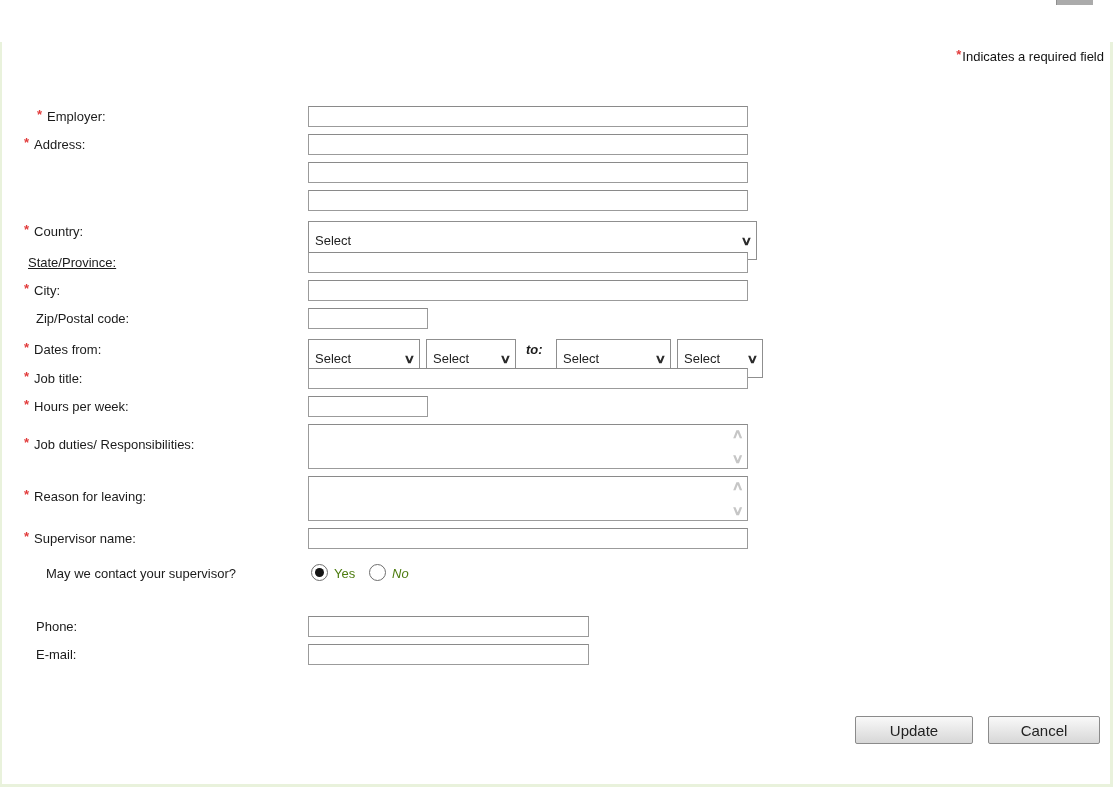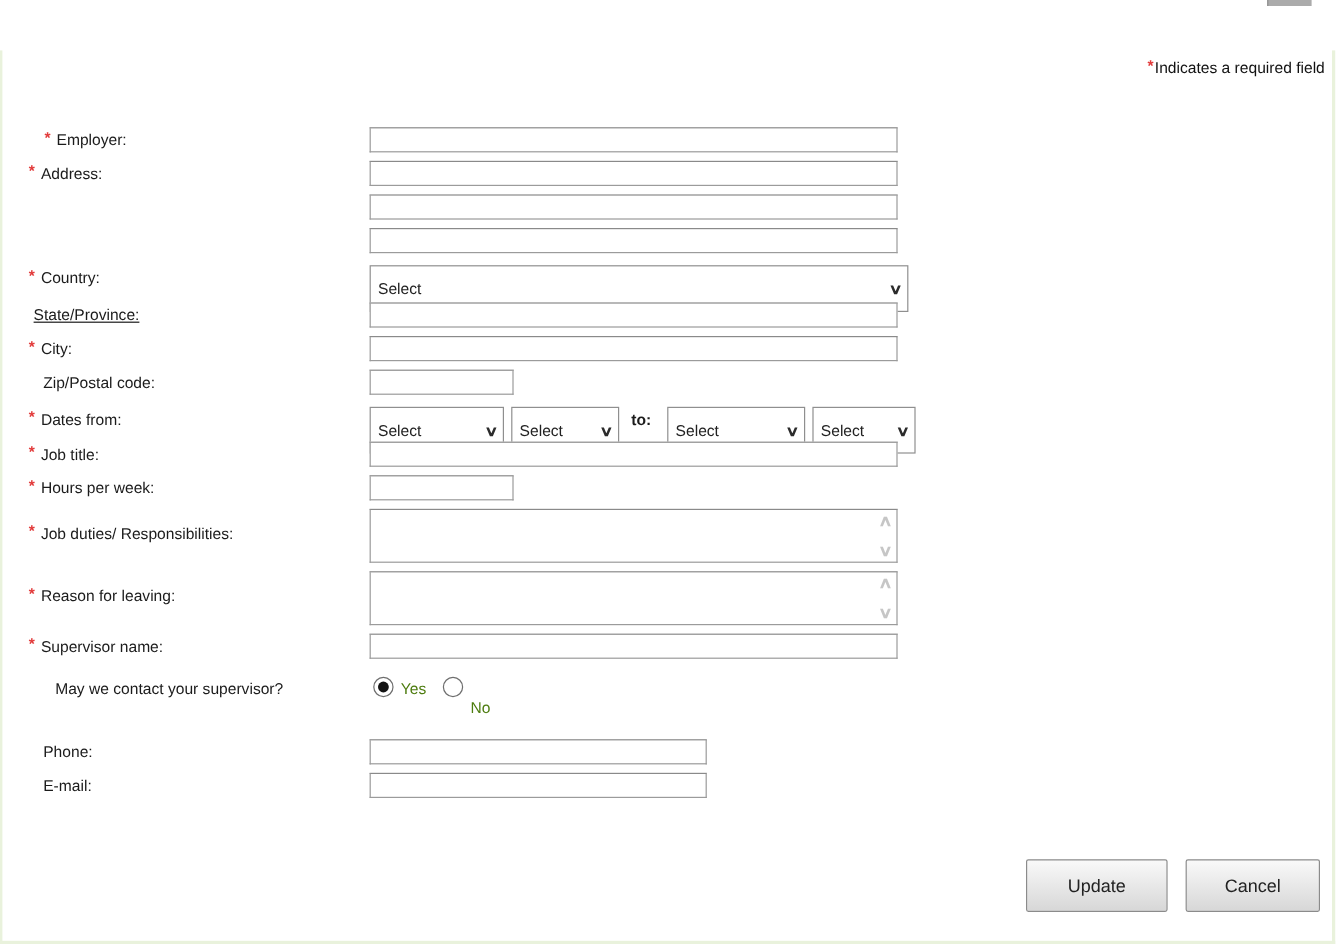--- a/index.html
+++ b/index.html
@@ -37,21 +37,21 @@
   .ta { position:absolute; box-sizing:border-box; border:1px solid #9b9b9b; border-top-color:#8a8a8a; background:#fff; }
   .ta .arr { position:absolute; right:4px; color:#c6c6c6; font-size:13px; font-weight:bold; line-height:10px; transform:scaleX(1.3); }
   .ta .arr.up { top:4px; }
   .ta .arr.down { bottom:4px; }
 
   .radio { position:absolute; width:17px; height:17px; border-radius:50%; background:#fff;
            border:1px solid #6e6e6e; box-sizing:border-box; }
   .radio .dot { position:absolute; left:3px; top:3px; width:9px; height:9px; border-radius:50%; background:#141414; }
   .radio-lbl { position:absolute; font-size:13px; color:#4d7c0f; }
 
-  .btn { position:absolute; height:44px; box-sizing:border-box; border:1px solid #8b8b8b; border-radius:2px;
+  .btn { position:absolute; height:28px; box-sizing:border-box; border:1px solid #8b8b8b; border-radius:2px;
          background:linear-gradient(#f9f9f9, #d7d7d7); font-size:15px; color:#222; font-family:inherit; cursor:pointer; }
 </style>
 </head>
 <body>
 
 <div class="page">
 
   <div class="scrollfrag"></div>
   <div class="edge left"></div>
   <div class="edge right"></div>
@@ -101,21 +101,21 @@
     <span class="star">*</span><span>Dates from:</span>
   </div>
   <div class="sel" style="left:308px; top:339px; width:112px;">
     <span>Select</span>
     <span class="chev">∨</span>
   </div>
   <div class="sel" style="left:426px; top:339px; width:90px;">
     <span>Select</span>
     <span class="chev">∨</span>
   </div>
-  <div class="lbl" style="left:526px; top:342px; font-weight:bold;">
+  <div class="lbl" style="left:526px; top:342px; font-weight:bold;font-style:italic;">
     <span>to:</span>
   </div>
   <div class="sel" style="left:556px; top:339px; width:115px;">
     <span>Select</span>
     <span class="chev">∨</span>
   </div>
   <div class="sel" style="left:677px; top:339px; width:86px;">
     <span>Select</span>
     <span class="chev">∨</span>
   </div>
@@ -152,21 +152,21 @@
   <input class="inp" style="left: 308px; top: 528px; width: 440px;" value="">
 
   <div class="lbl" style="left:46px; top:566px;">
     <span>May we contact your supervisor?</span>
   </div>
   <div class="radio" style="left:311px; top:564px;">
     <div class="dot"></div>
   </div>
   <div class="radio-lbl" style="left:334px; top:566px;">Yes</div>
   <div class="radio" style="left:369px; top:564px;"></div>
-  <div class="radio-lbl" style="left:392px; top:582px;">No</div>
+  <div class="radio-lbl" style="left:392px; top:566px;font-style:italic;">No</div>
 
   <div class="lbl" style="left:36px; top:619px;">
     <span>Phone:</span>
   </div>
   <input class="inp" style="left: 308px; top: 616px; width: 281px;" value="">
 
   <div class="lbl" style="left:36px; top:647px;">
     <span>E-mail:</span>
   </div>
   <input class="inp" style="left: 308px; top: 644px; width: 281px;" value="">

